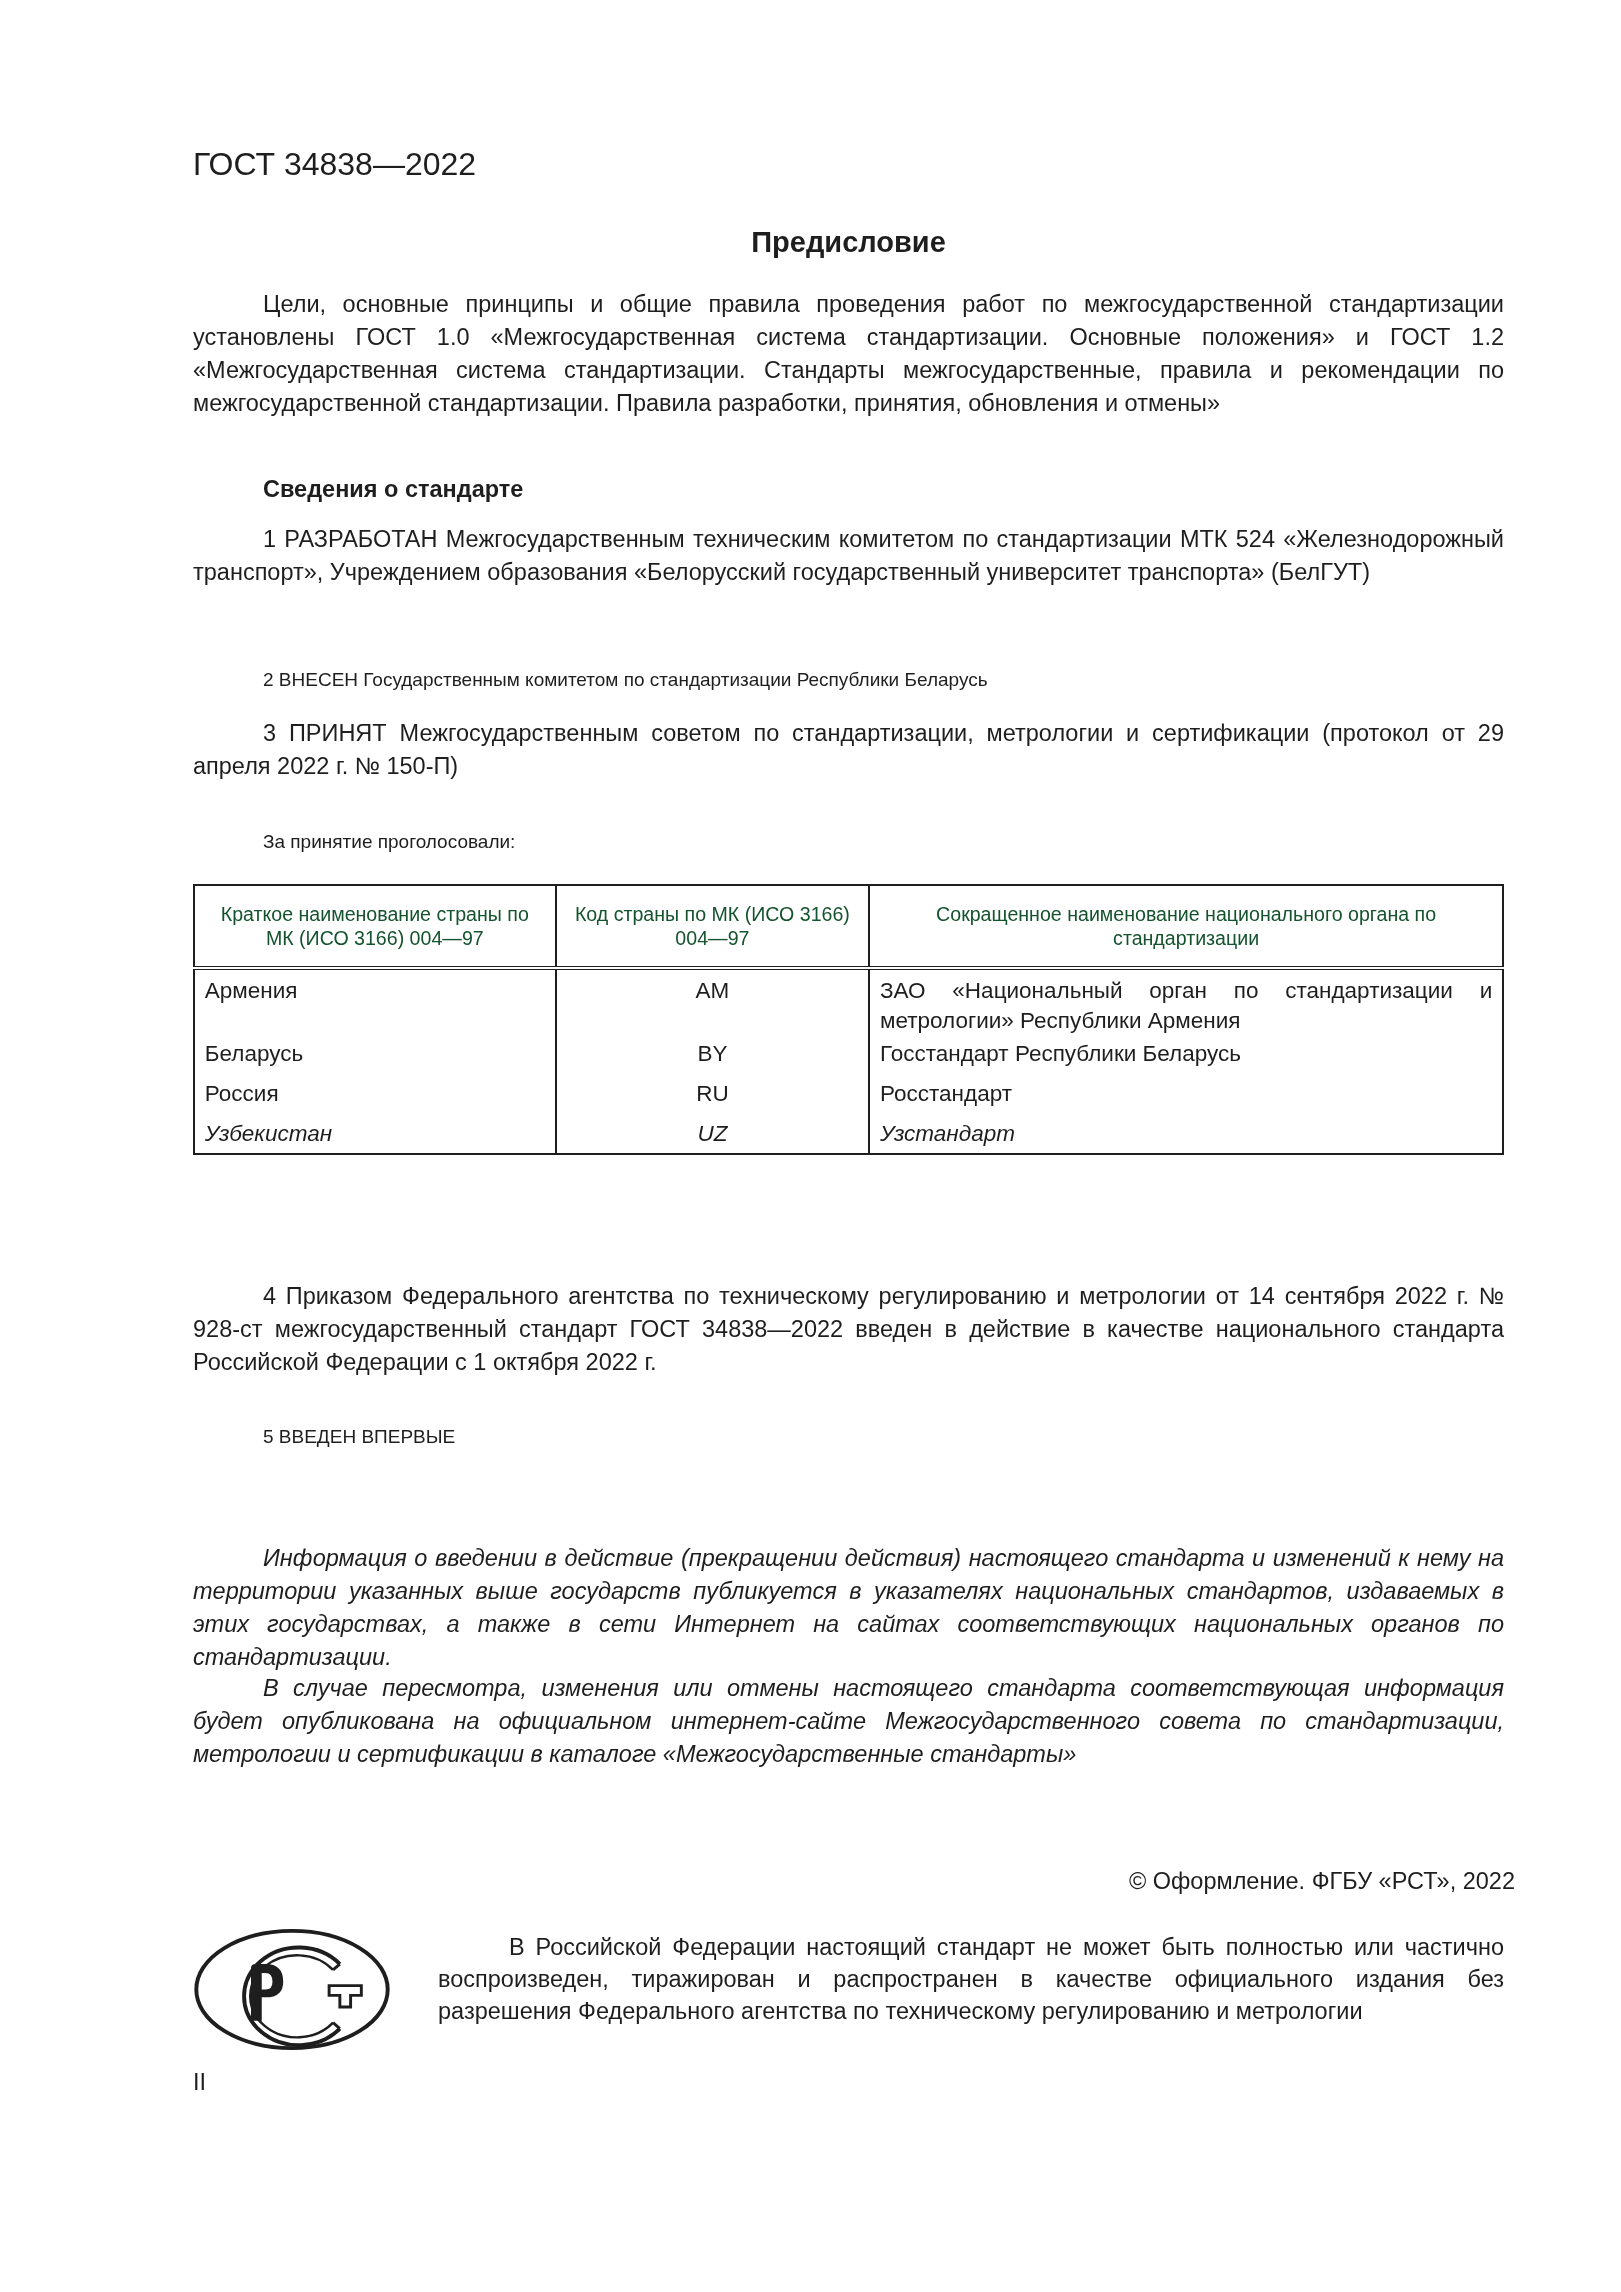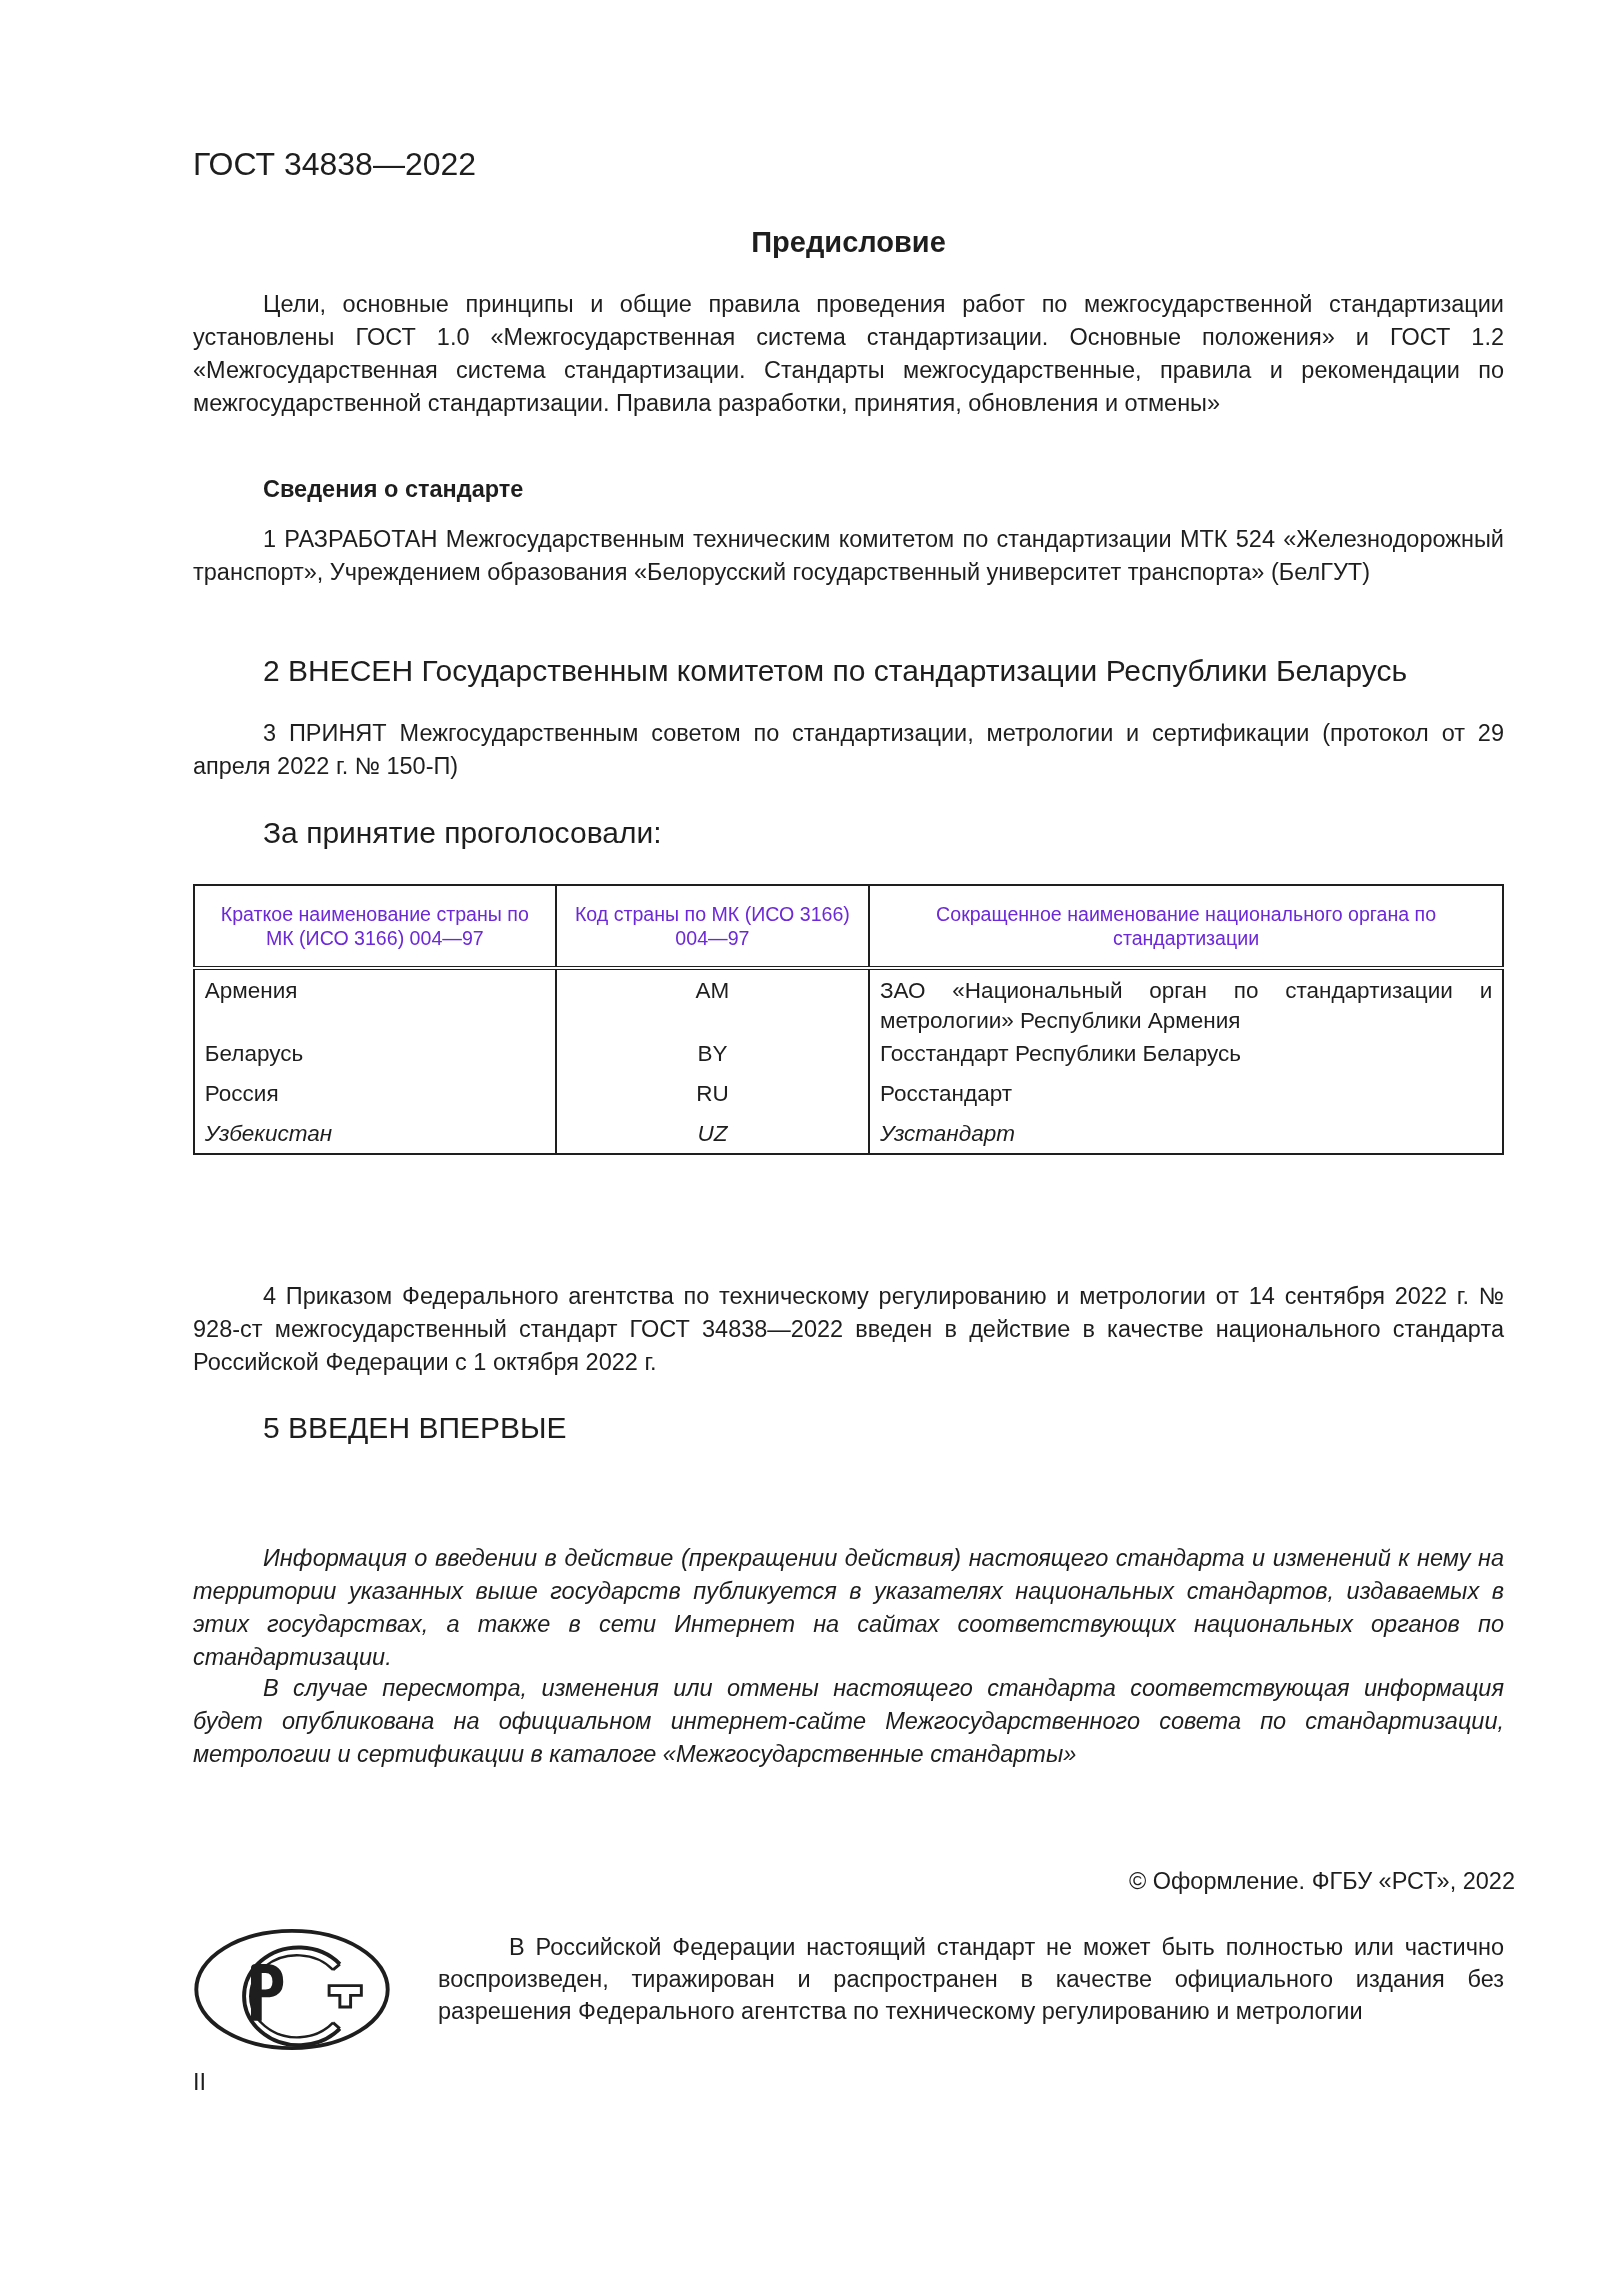--- a/index.html
+++ b/index.html
@@ -5,25 +5,25 @@
   html, body { margin:0; padding:0; background:#ffffff; }
   body { width:1621px; height:2293px; position:relative; overflow:hidden;
          font-family:"Liberation Sans", sans-serif; color:#1e1e1e; }
   .abs { position:absolute; }
   .doc-code { left:193px; top:149px; font-size:32px; font-weight:normal; line-height:31px; }
   .title { left:193px; width:1311px; top:225px; text-align:center; font-size:29px; font-weight:bold; line-height:35px; }
   .para { left:193px; width:1311px; font-size:23.5px; line-height:33px; text-align:justify; text-align-last:left; }
   .indent { text-indent:70px; }
   .para.italic { font-style:italic; }
   .subhead { left:263px; font-size:23.5px; font-weight:bold; line-height:33px; }
-  .line { left:263px; font-size:30px; line-height:33px; white-space:nowrap; }
+  .line { left:263px; font-size:19px; line-height:33px; white-space:nowrap;margin-top:9px; }
 
   table.members { position:absolute; left:193px; top:884px; width:1311px; border-collapse:collapse;
                   border:2.9px solid #1e1e1e; font-size:22.5px; }
-  table.members th { font-weight:normal; font-size:19.6px; line-height:24.5px; color:#6d28d9;
+  table.members th { font-weight:normal; font-size:19.6px; line-height:24.5px; color:#14532d;
                      height:80px; border-right:2px solid #1e1e1e; border-bottom:4.9px double #1e1e1e;
                      text-align:center; vertical-align:middle; padding:0 11.8px; }
   table.members td { border-right:2px solid #1e1e1e; vertical-align:top; line-height:30px; padding:2px 9.8px 0 9.8px; }
   table.members th:last-child, table.members td:last-child { border-right:none; }
   table.members td.code { text-align:center; }
   table.members td.org { text-align:justify; text-align-last:left; }
   .col1 { width:336px; } .col2 { width:288px; }
 
   .copyright { right:106px; top:1866px; font-size:23.5px; line-height:31px; }
   .logo { left:193px; top:1927px; width:198px; height:125px; }

